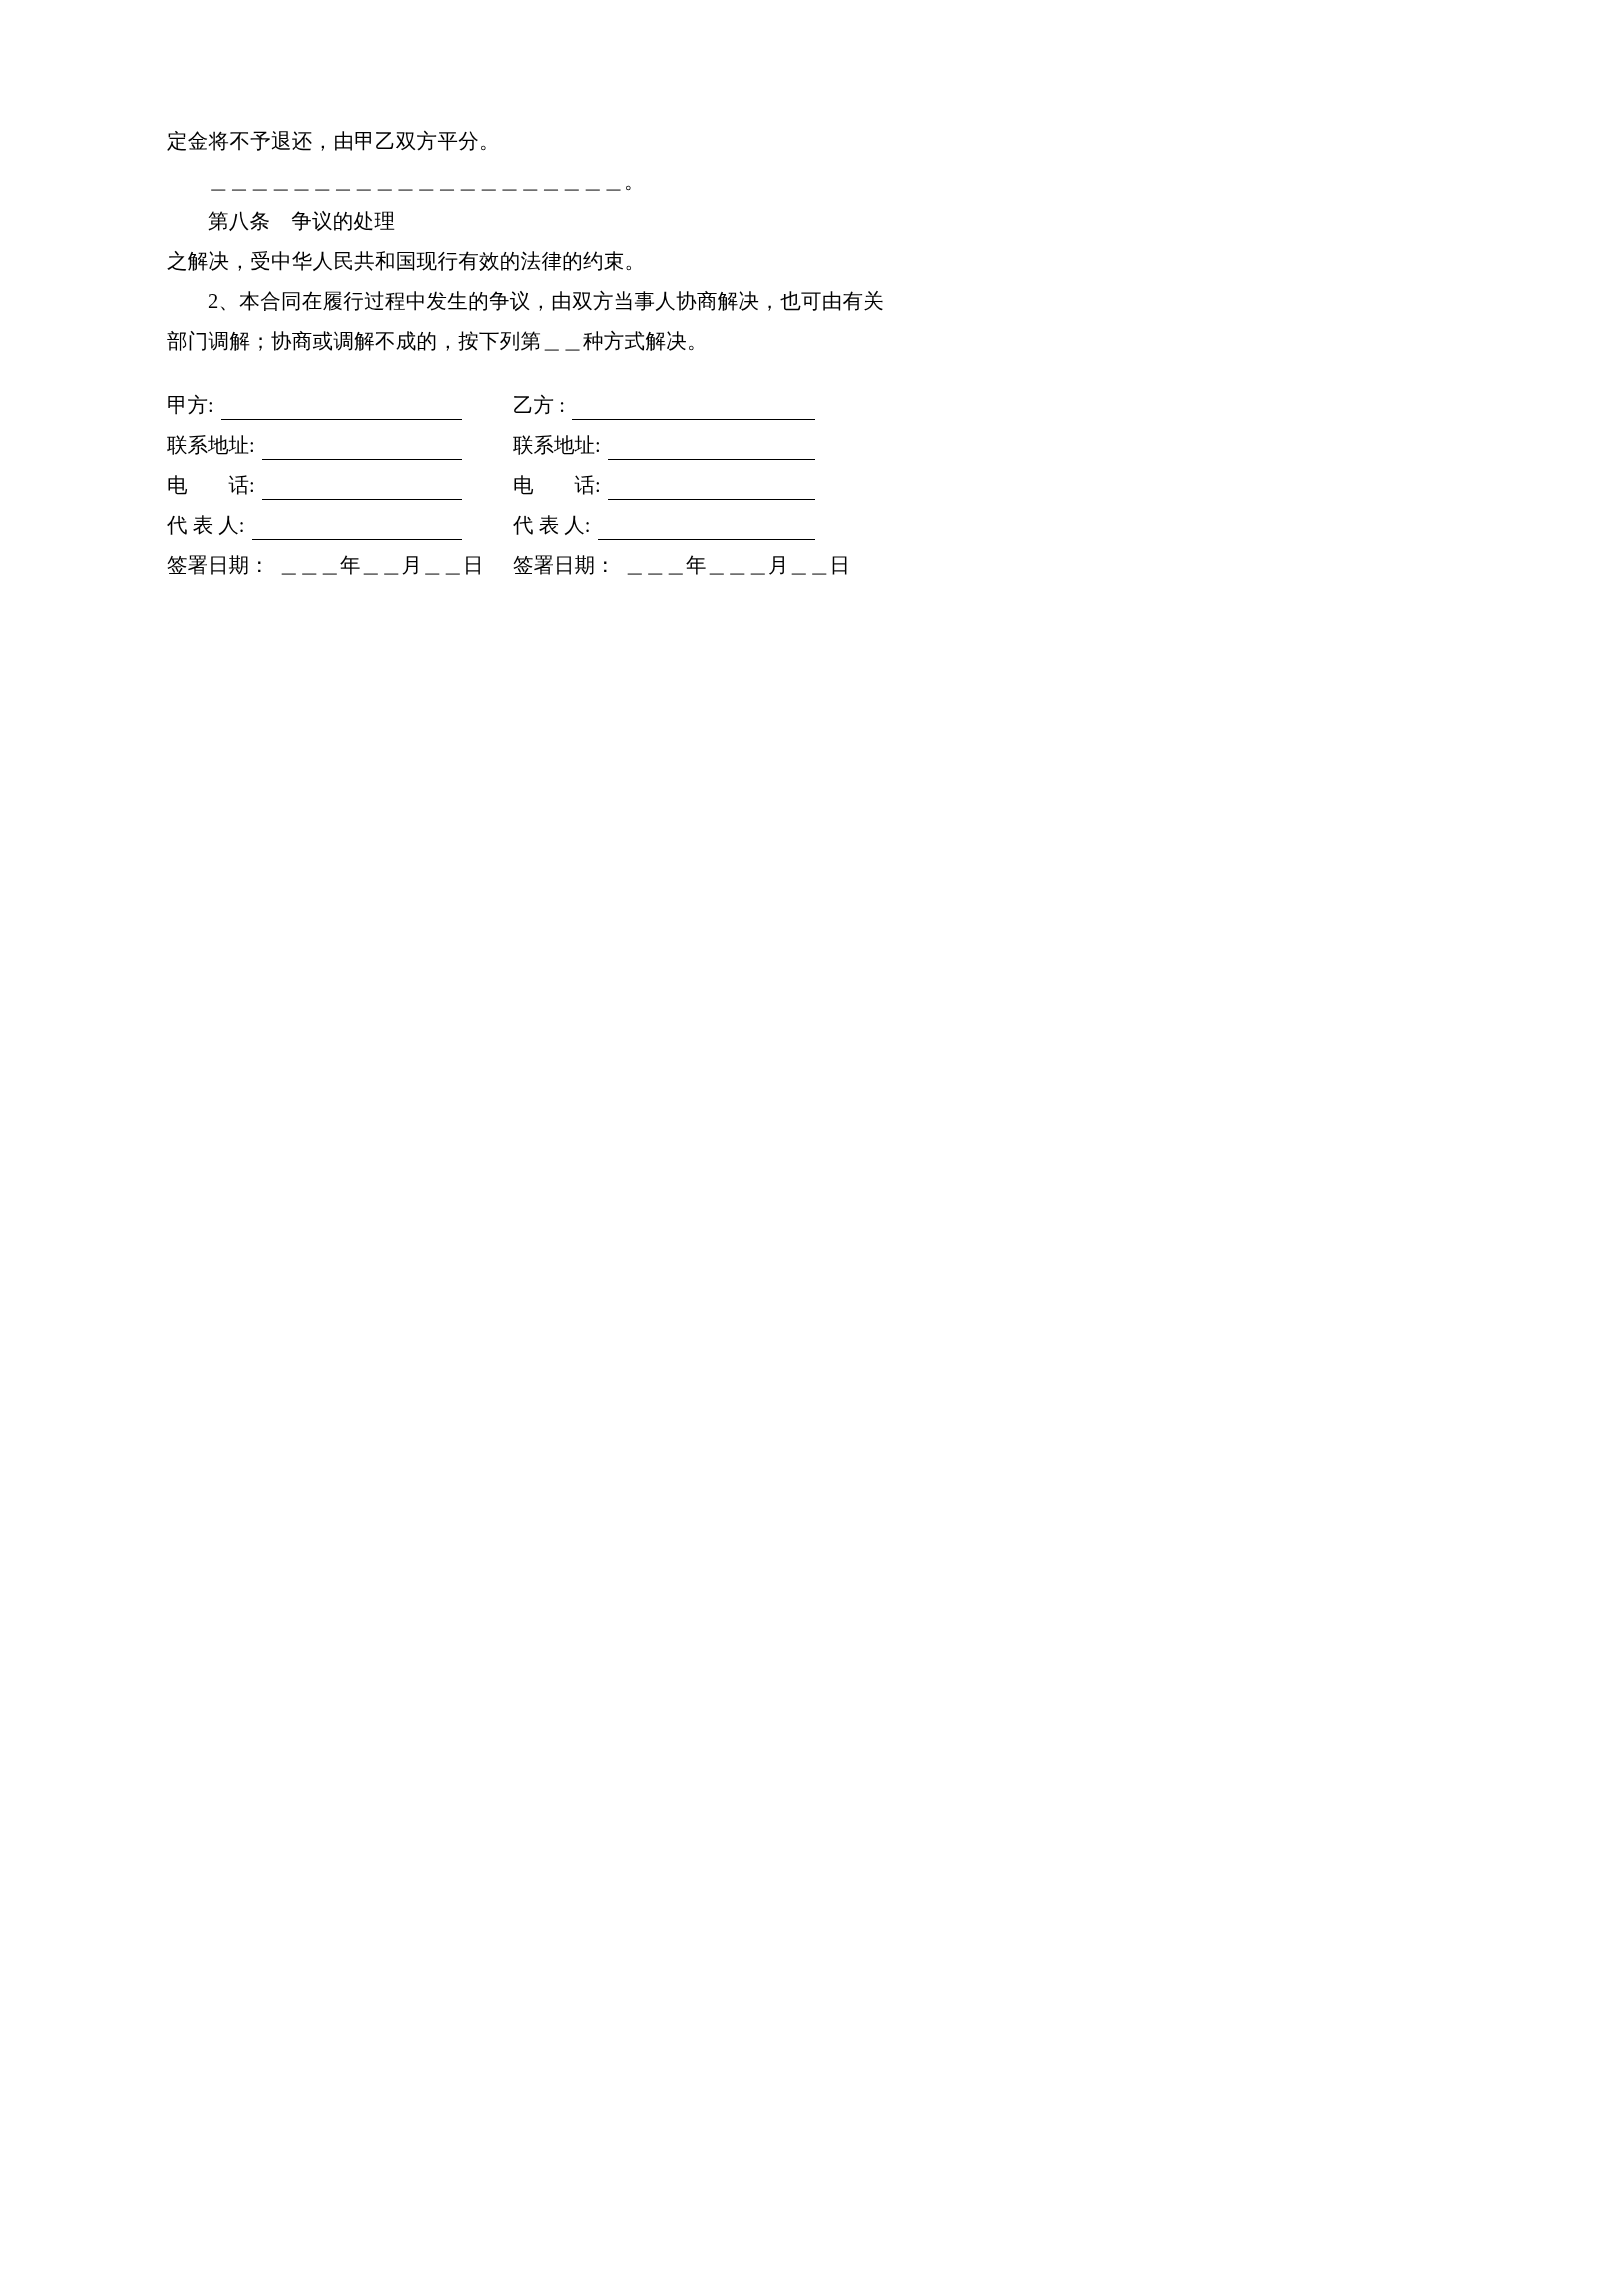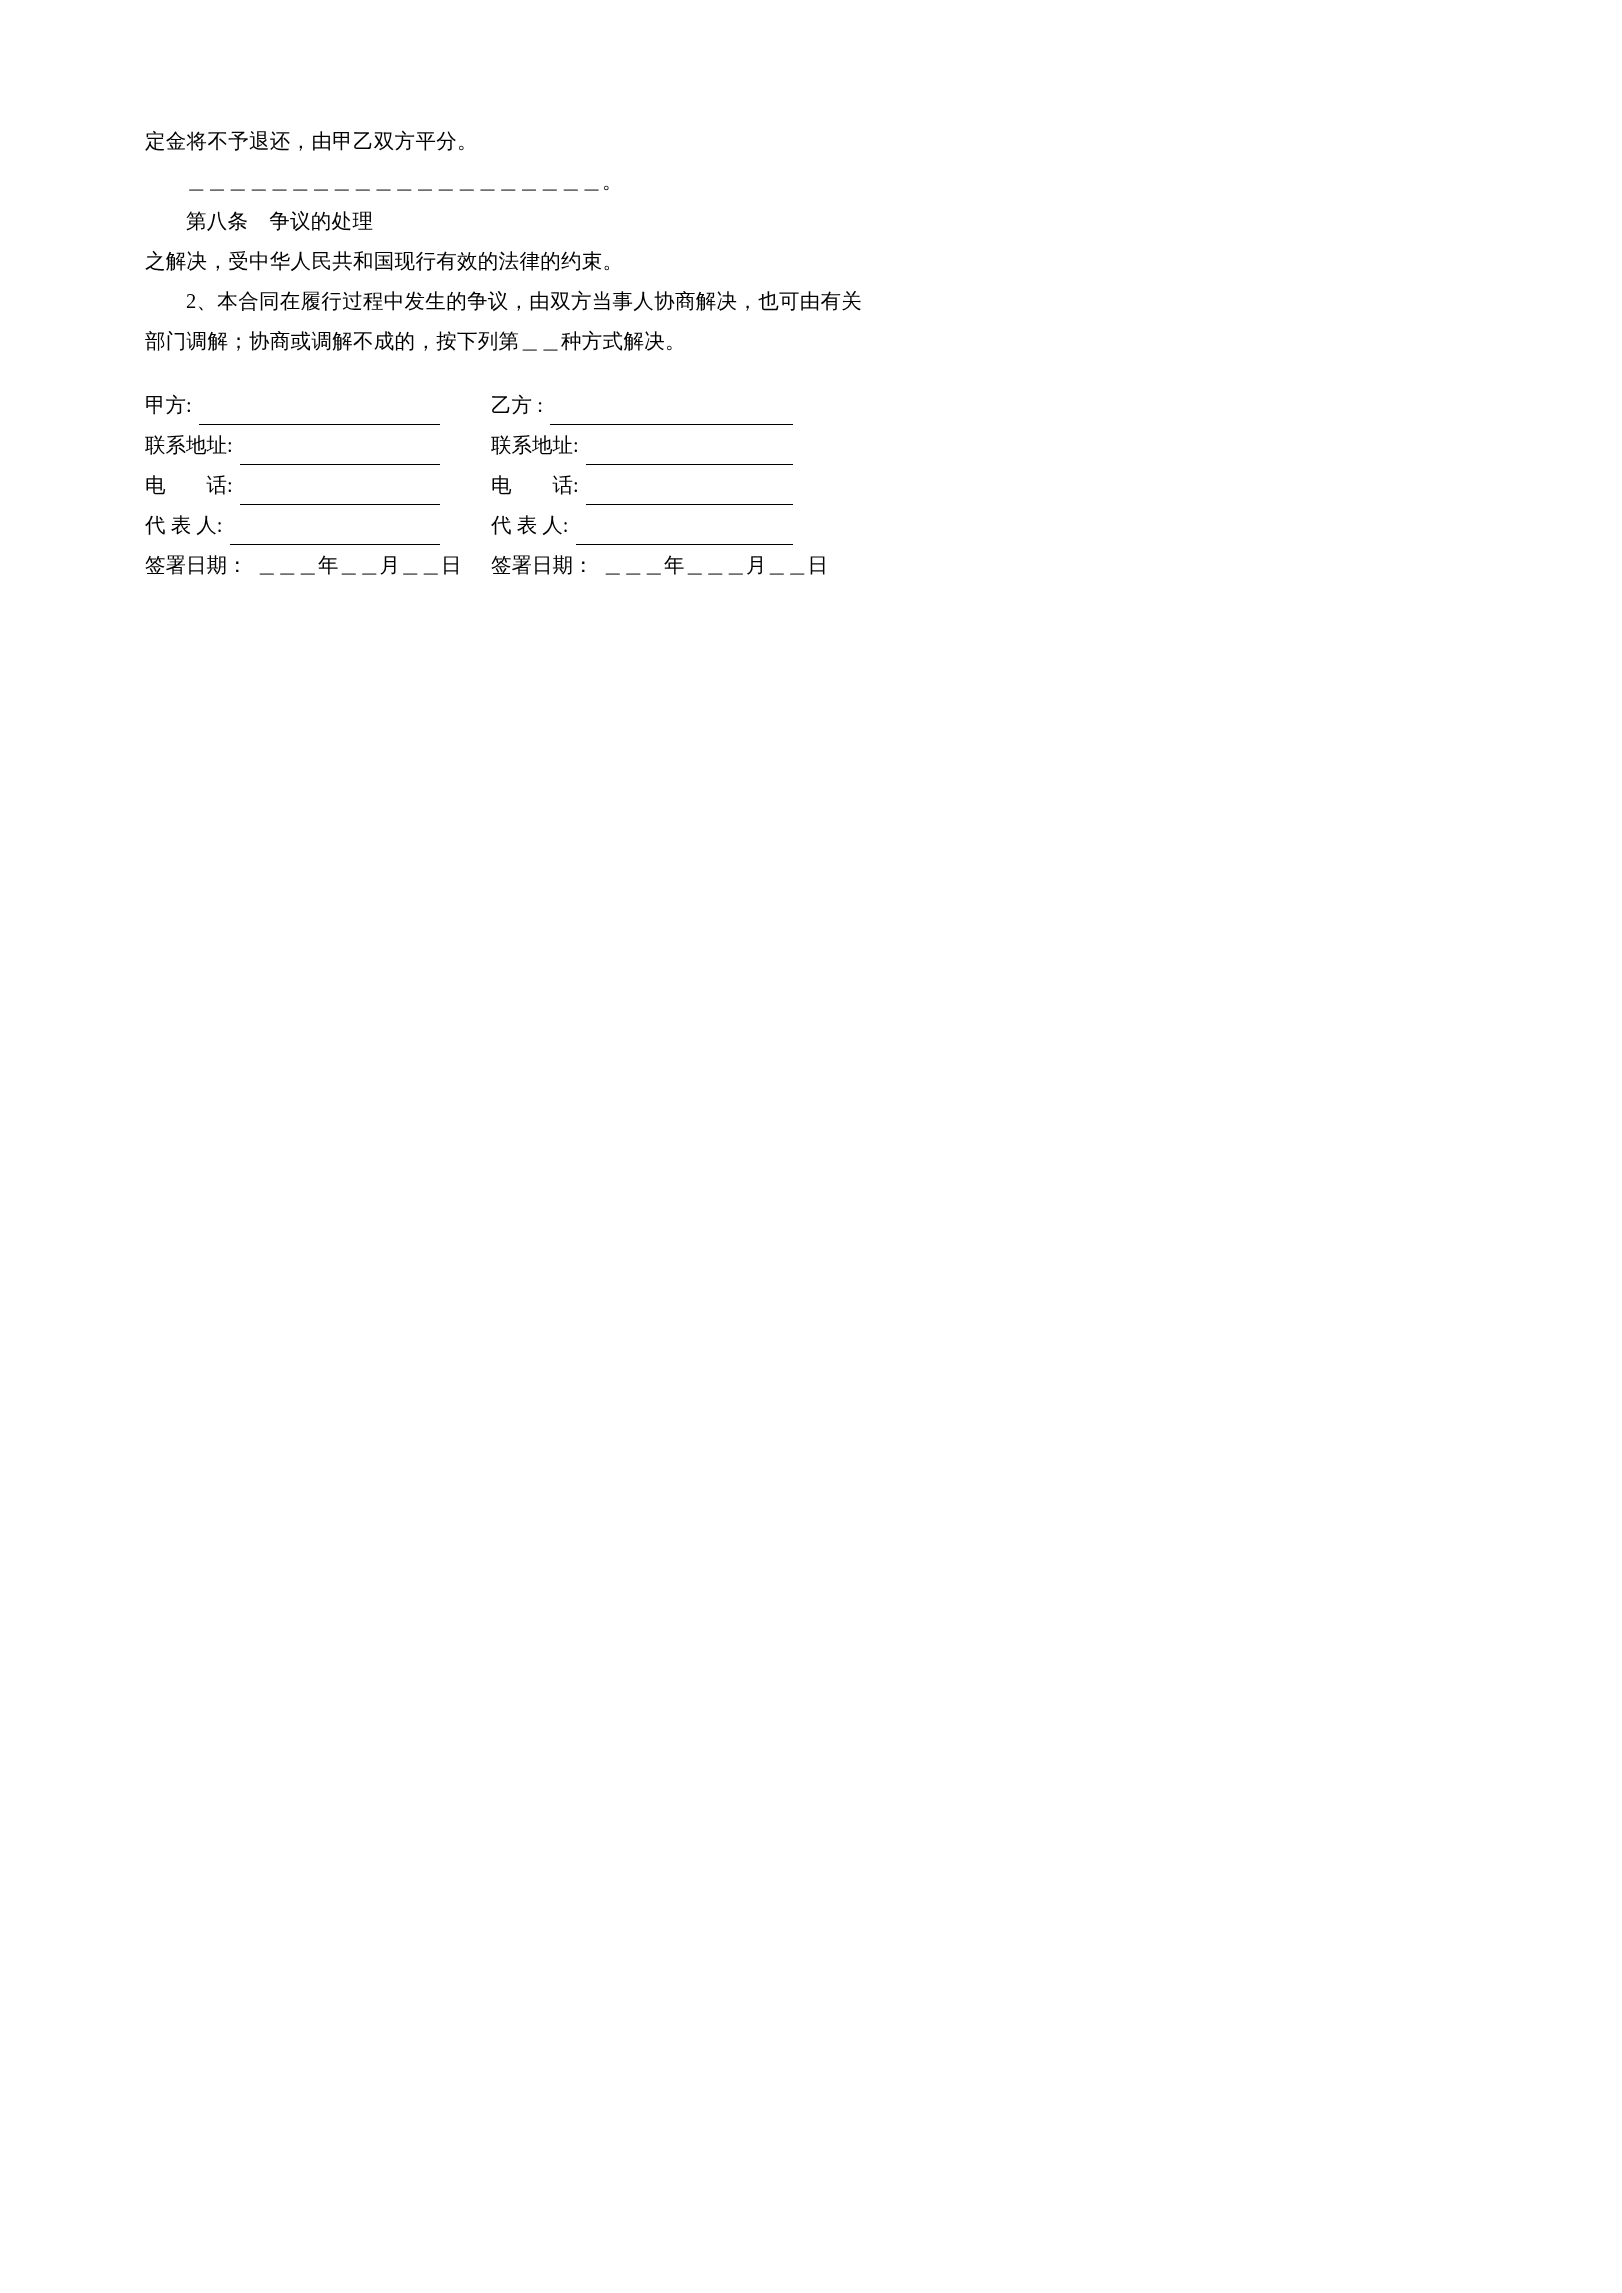--- a/index.html
+++ b/index.html
@@ -15,40 +15,40 @@
   .page {
     position: relative;
     width: 1623px;
     height: 2294px;
     background: #ffffff;
     overflow: hidden;
   }
   .content {
     position: absolute;
     top: 121px;
-    left: 145px;
+    left: 167px;
     width: 1073px;
   }
   .para {
     font-size: 20.5px;
     line-height: 40px;
     white-space: nowrap;
     letter-spacing: 0.3px;
   }
   .para.indent { padding-left: 41px; }
 
   .signature {
     display: flex;
     margin-top: 23.6px;
   }
   .sig-col.a { width: 295px; margin-right: 51px; }
   .sig-col.b { width: 302px; }
   .sig-row {
     display: flex;
-    align-items: flex-end;
+    align-items: center;
     font-size: 20.5px;
     line-height: 40px;
     height: 40px;
     white-space: nowrap;
   }
   .sig-label { flex: 0 0 auto; }
   .sig-blank {
     flex: 1 1 auto;
     margin-left: 7.3px;
     height: 30px;

